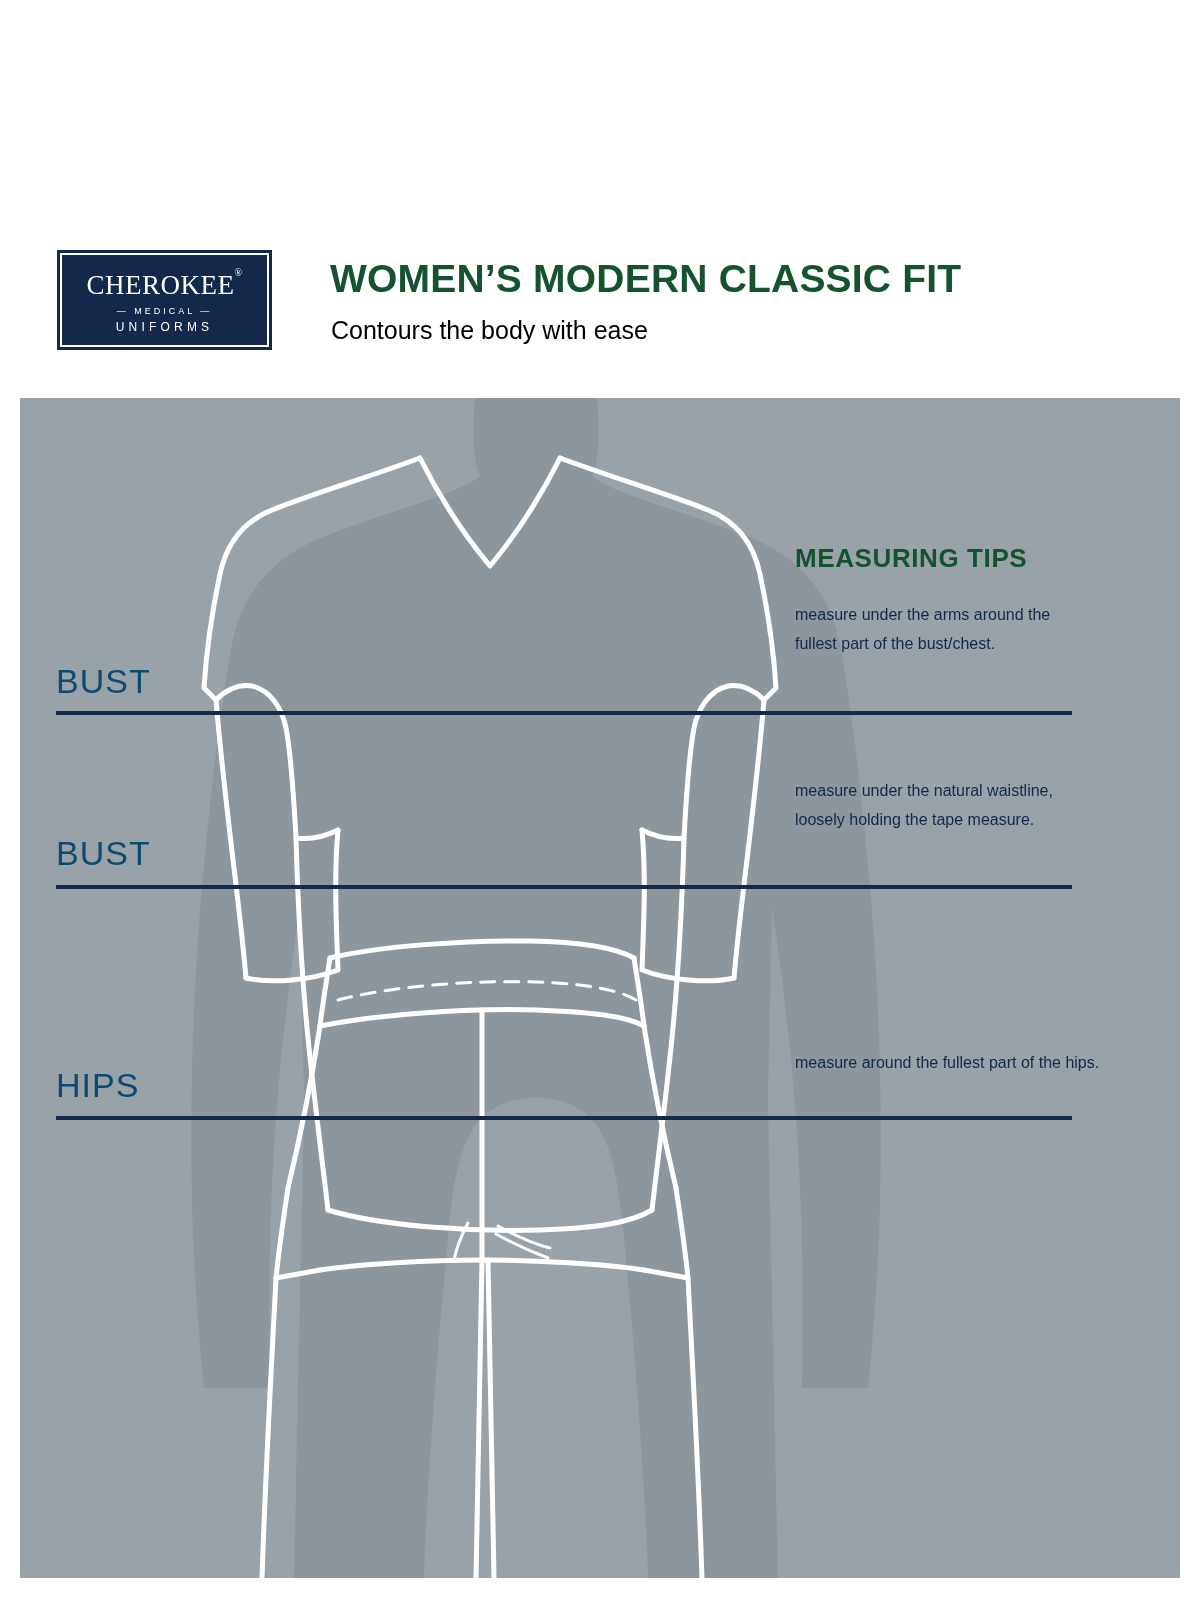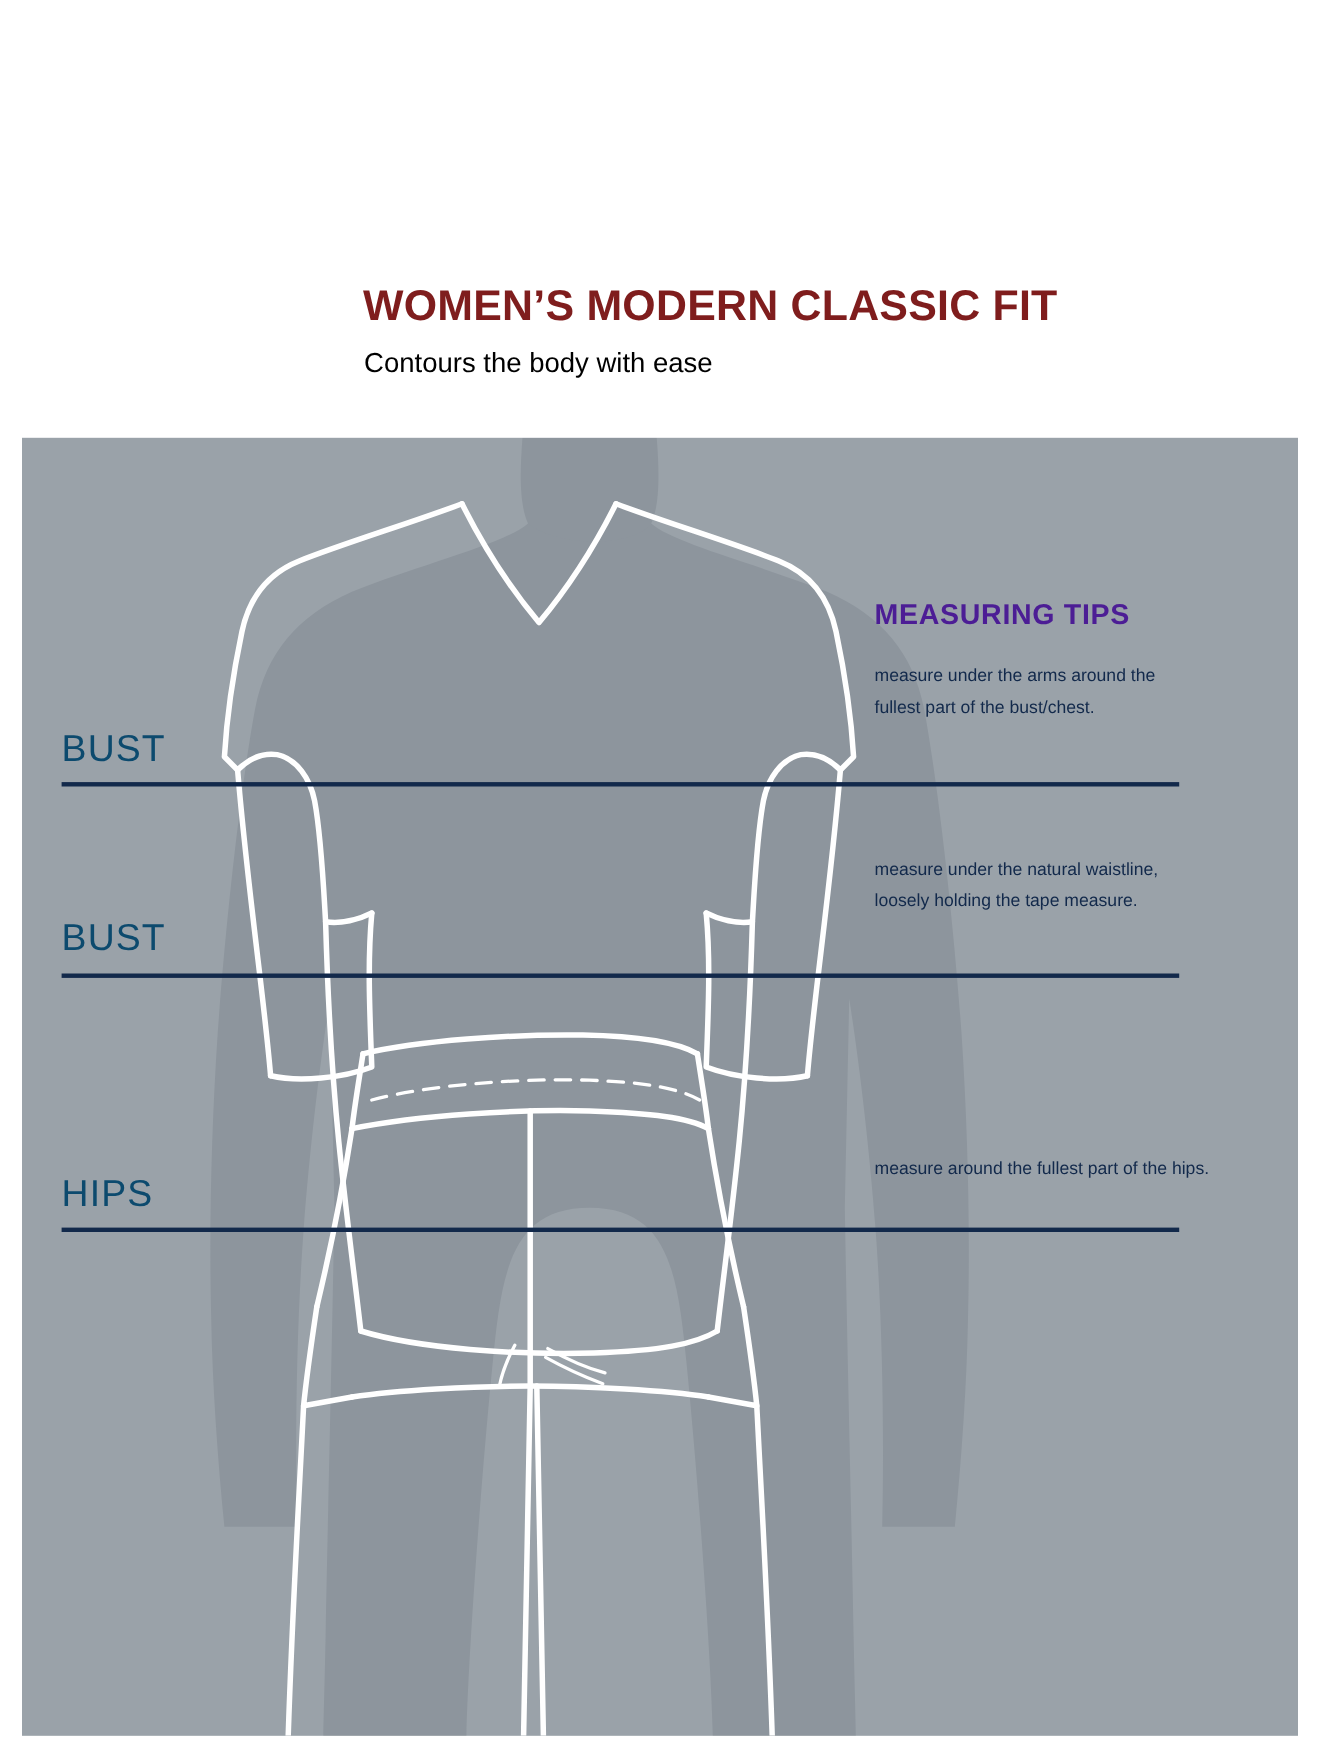--- a/index.html
+++ b/index.html
@@ -85,21 +85,21 @@
     letter-spacing: 4.2px;
     margin-top: 4px;
     white-space: nowrap;
     font-family: "Liberation Sans", sans-serif;
   }
 
   .title {
     position: absolute;
     left: 330px;
     top: 27px;
-    color: #7f1d1d;
+    color: #14532d;
     font-size: 39px;
     font-weight: bold;
     letter-spacing: 0.2px;
     white-space: nowrap;
   }
   .subtitle {
     position: absolute;
     left: 331px;
     top: 86px;
     color: #000000;
@@ -136,39 +136,46 @@
   .meas-line {
     position: absolute;
     height: 4px;
     background: #12294b;
   }
 
   .tips-title {
     position: absolute;
     left: 795px;
     top: 543px;
-    color: #4c1d95;
+    color: #14532d;
     font-size: 26px;
     font-weight: bold;
     letter-spacing: 0.6px;
   }
   .tip-text {
     position: absolute;
     color: #12294b;
     font-size: 16px;
     line-height: 29px;
   }
 </style>
 </head>
 <body>
 
 <div class="page">
 
   <div class="header">
 
+    <div class="logo-box">
+      <div class="logo-inner">
+        <div class="logo-word"><span>CHEROKEE</span><span class="logo-reg">®</span></div>
+        <div class="logo-medical">— MEDICAL —</div>
+        <div class="logo-uniforms">UNIFORMS</div>
+      </div>
+    </div>
 
     <div class="title">WOMEN’S MODERN CLASSIC FIT</div>
     <div class="subtitle">Contours the body with ease</div>
   </div>
 
   <div class="panel">
 
     <svg class="figure-svg" width="1160" height="1180" viewBox="0 0 1160 1180">
       <g>
 

